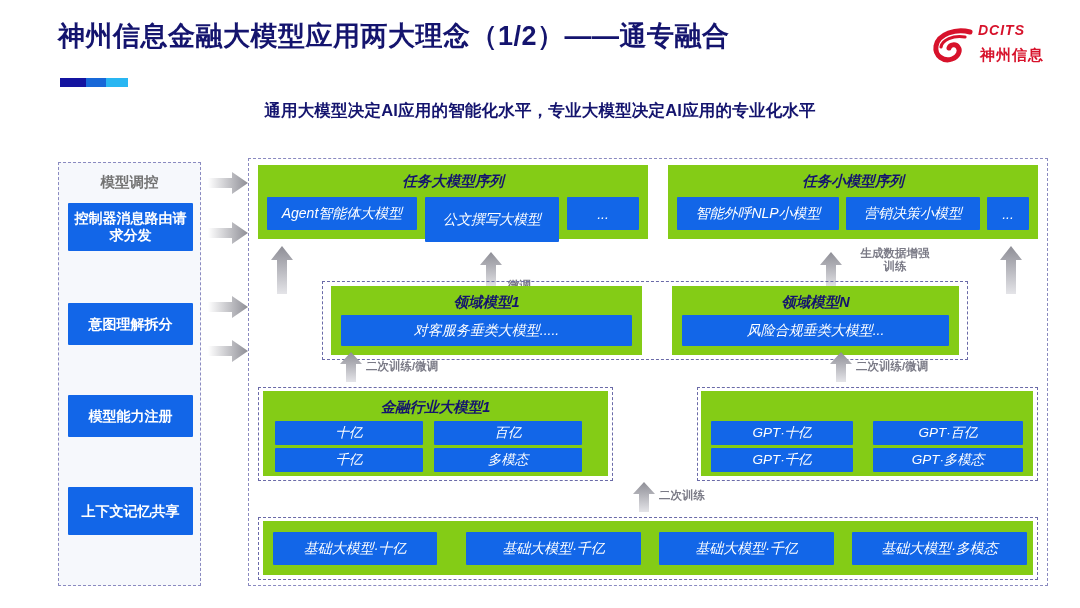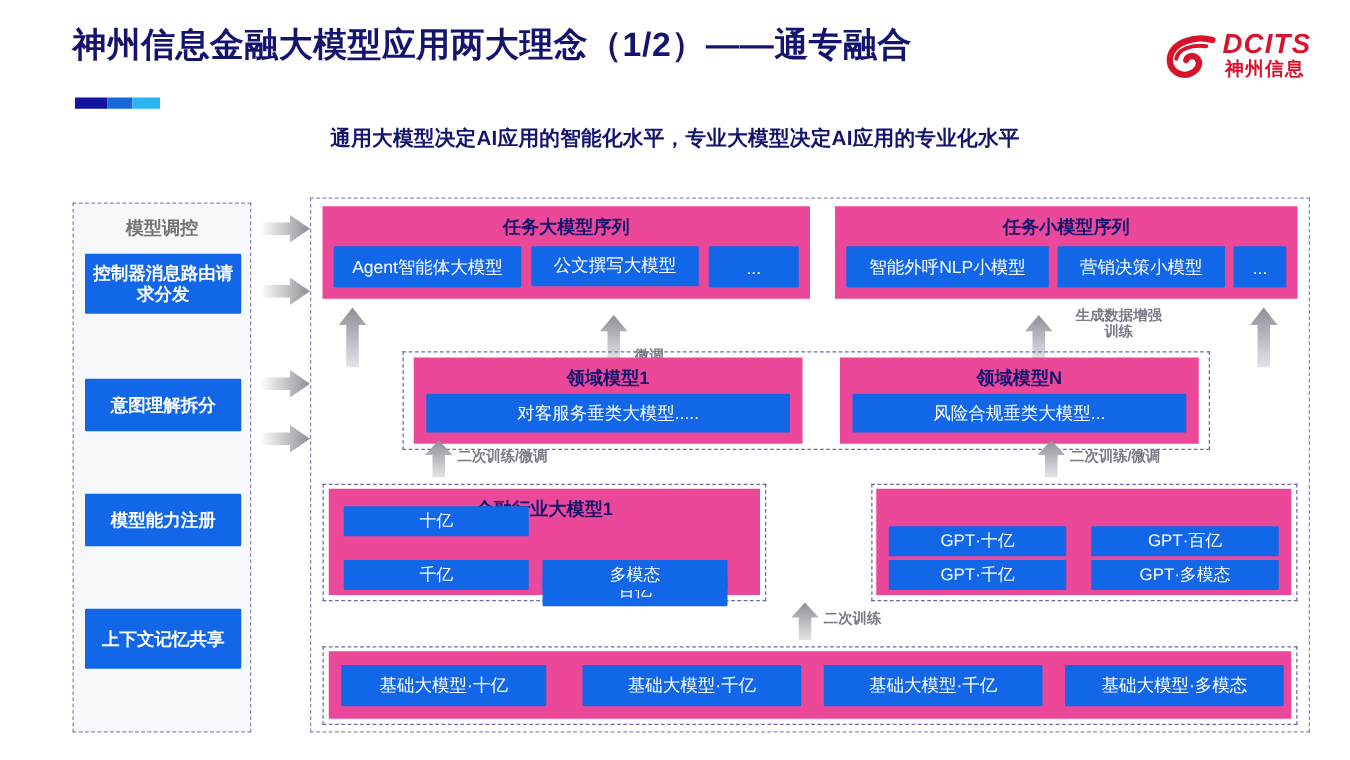--- a/index.html
+++ b/index.html
@@ -18,21 +18,21 @@
     letter-spacing: .5px; white-space: nowrap;
   }
   .title-rule { position: absolute; left: 60px; top: 78px; width: 68px; height: 9px; display:flex; }
   .title-rule i { display:block; height:100%; }
   .r1 { width: 26px; background:#1414a0; }
   .r2 { width: 20px; background:#1868d8; }
   .r3 { width: 22px; background:#29b6f2; }
 
   .logo { position:absolute; right: 18px; top: 20px; width: 130px; height: 54px; }
   .logo-mark { position:absolute; left:0; top:6px; width:42px; height:40px; }
-  .logo-en { position:absolute; left:46px; top:2px; font-size:22px; font-weight:bold; font-style:italic;
+  .logo-en { position:absolute; left:46px; top:2px; font-size:14px; font-weight:bold; font-style:italic;
              color:#d7122b; letter-spacing:1px; }
   .logo-cn { position:absolute; left:48px; top:26px; font-size:15px; font-weight:bold; color:#d7122b;
              letter-spacing:1px; }
 
   .subtitle {
     position:absolute; left:0; right:0; top:100px; text-align:center;
     font-size:16.5px; font-weight:bold; color:#14146e; letter-spacing:.2px;
   }
 
   
@@ -58,21 +58,21 @@
   
   .rarrow { position:absolute; left:208px; width:40px; height:22px; }
 
   
   .right-outer {
     position:absolute; left:248px; top:158px; width:800px; height:428px;
     border:1px dashed #8a8ac0;
   }
 
   
-  .panel { position:absolute; background:#ec4899; }
+  .panel { position:absolute; background:#84cc16;font-style:italic; }
   .panel-title {
     position:absolute; left:0; right:0; top:7px; text-align:center;
     font-size:14.5px; font-weight:bold; color:#14146e;
   }
   .bbox {
     position:absolute; background:#1266e8; color:#fff;
     display:flex; align-items:center; justify-content:center;
     font-size:14px; white-space:nowrap; border-radius:1px;
   }
   .bbox.sm { font-size:13.5px; }
@@ -135,21 +135,21 @@
   </svg>
   <svg class="rarrow" style="top:340px" viewBox="0 0 40 22">
     <path d="M0 6 H24 V0 L40 11 L24 22 V16 H0 Z" fill="url(#gr1)"></path>
   </svg>
 
   <div class="right-outer"></div>
 
   <div class="panel" style="left:258px; top:165px; width:390px; height:74px;">
     <div class="panel-title">任务大模型序列</div>
     <div class="bbox" style="left:9px;  top:32px; width:150px; height:33px;">Agent智能体大模型</div>
-    <div class="bbox" style="left:167px;top:32px; width:134px; height:32px;">公文撰写大模型</div>
+    <div class="bbox" style="left:167px;top:32px; width:134px; height:45px;">公文撰写大模型</div>
     <div class="bbox" style="left:309px;top:32px; width:72px;  height:33px;">...</div>
   </div>
 
   <div class="panel" style="left:668px; top:165px; width:370px; height:74px;">
     <div class="panel-title">任务小模型序列</div>
     <div class="bbox" style="left:9px;  top:32px; width:162px; height:33px;">智能外呼NLP小模型</div>
     <div class="bbox" style="left:178px;top:32px; width:134px; height:33px;">营销决策小模型</div>
     <div class="bbox" style="left:319px;top:32px; width:42px;  height:33px;">...</div>
   </div>
 
@@ -195,22 +195,22 @@
   <div class="alabel" style="left:366px; top:360px;">二次训练/微调</div>
 
   <svg class="uarrow" style="left:830px; top:352px; height:30px;" viewBox="0 0 22 30">
     <path d="M11 0 L22 12 H16 V30 H6 V12 H0 Z" fill="url(#gu1)"></path>
   </svg>
   <div class="alabel" style="left:856px; top:360px;">二次训练/微调</div>
 
   <div class="dash" style="left:258px; top:387px; width:355px; height:94px;"></div>
   <div class="panel" style="left:263px; top:391px; width:345px; height:85px;">
     <div class="panel-title">金融行业大模型1</div>
-    <div class="bbox sm" style="left:12px;  top:14px; width:148px; height:24px;">十亿</div>
-    <div class="bbox sm" style="left:171px; top:30px; width:148px; height:24px;margin-top:40px;">百亿</div>
+    <div class="bbox sm" style="left:12px;  top:30px; width:148px; height:24px;">十亿</div>
+    <div class="bbox sm" style="left:171px; top:30px; width:148px; height:24px;">百亿</div>
     <div class="bbox sm" style="left:12px;  top:57px; width:148px; height:24px;">千亿</div>
     <div class="bbox sm" style="left:171px; top:57px; width:148px; height:24px;">多模态</div>
   </div>
 
   <div class="dash" style="left:697px; top:387px; width:341px; height:94px;"></div>
   <div class="panel" style="left:701px; top:391px; width:332px; height:85px;">
     <div class="bbox sm" style="left:10px;  top:30px; width:142px; height:24px;">GPT·十亿</div>
     <div class="bbox sm" style="left:172px; top:30px; width:150px; height:24px;">GPT·百亿</div>
     <div class="bbox sm" style="left:10px;  top:57px; width:142px; height:24px;">GPT·千亿</div>
     <div class="bbox sm" style="left:172px; top:57px; width:150px; height:24px;">GPT·多模态</div>

